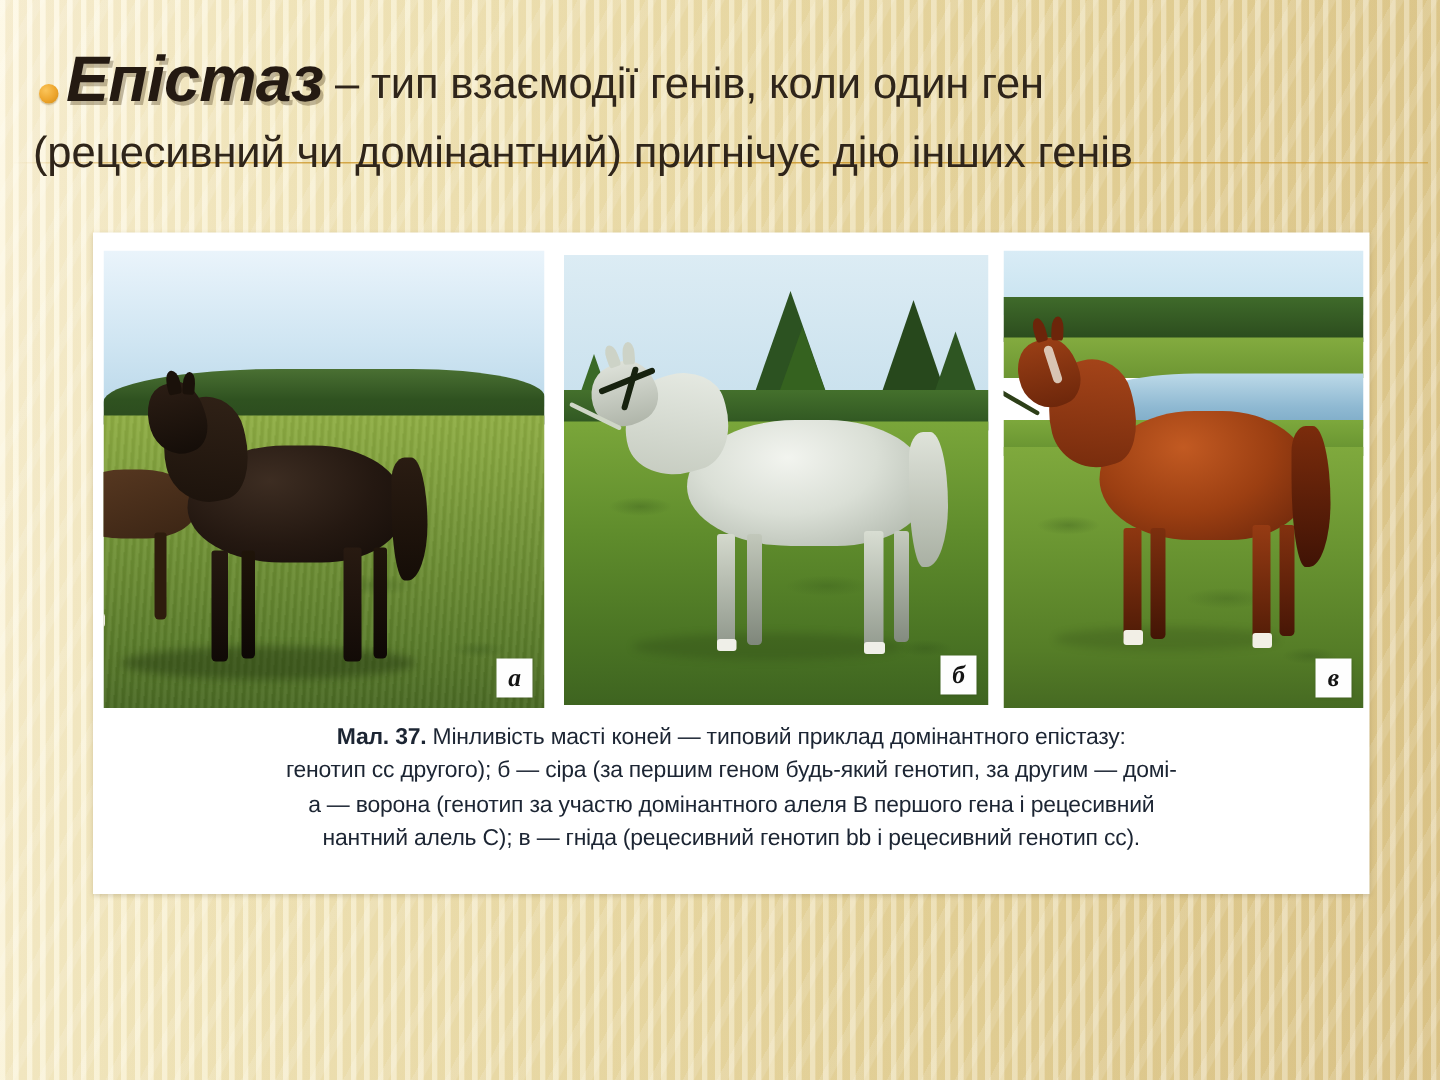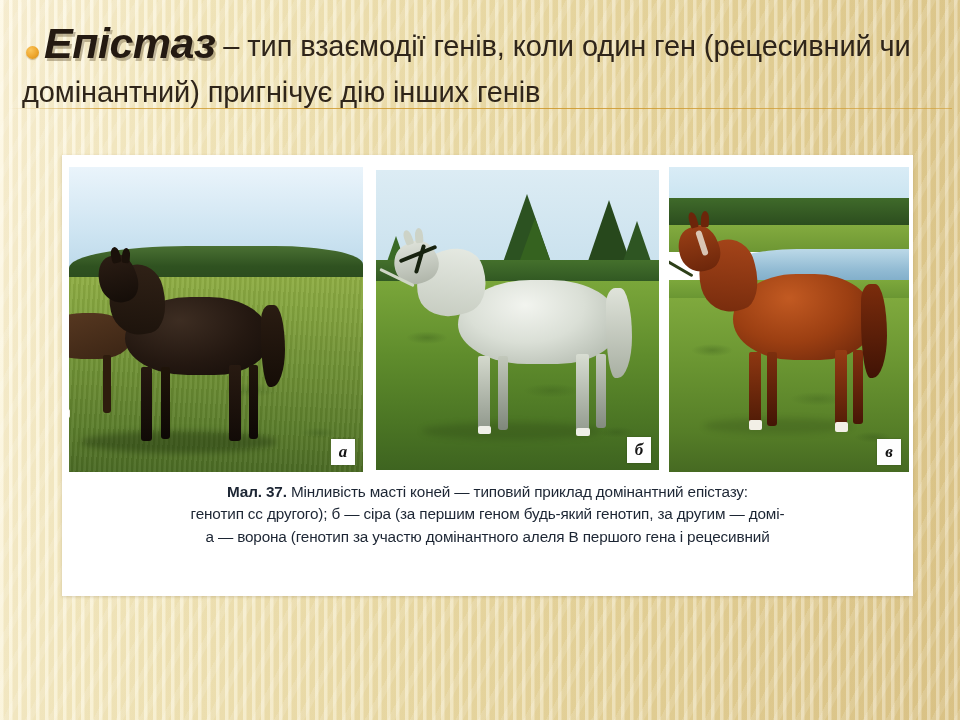--- a/index.html
+++ b/index.html
@@ -40,22 +40,22 @@
         rgba(255,255,255,0.22) 6px,
         rgba(255,255,255,0.0) 7px,
         rgba(255,255,255,0.0) 20px);
     opacity: 0.55;
   }
 
   
   .text-block {
     position: absolute;
     left: 0;
-    top: 16px;
-    width: 949px;
+    top: 26px;
+    width: 804px;
     padding: 0 18px 0 22px;
     z-index: 4;
   }
 
   .bullet-row {
     display: block;
     color: #2b2118;
     font-size: 30px;
     line-height: 1.30;
     letter-spacing: -0.1px;
@@ -354,18 +354,19 @@
 
           <div class="h-tail" style="left:184px;top:62px;width:26px;height:94px;background:linear-gradient(180deg,#7b2c0c,#401305)"></div>
         </div>
       </div>
       <div class="panel-label">в</div>
     </div>
 
   </div>
 
   <div class="caption">
-    <span class="cap-line"><b>Мал. 37.</b> <span>Мінливість масті коней — типовий приклад домінантний епістазу:</span></span>
+    <span class="cap-line"><b>Мал. 37.</b> <span>Мінливість масті коней — типовий приклад домінантного епістазу:</span></span>
     <span class="cap-line">генотип сс другого); б — сіра (за першим геном будь-який генотип, за другим — домі-</span>
     <span class="cap-line">а — ворона (генотип за участю домінантного алеля В першого гена і рецесивний</span>
+    <span class="cap-line">нантний алель С); в — гніда (рецесивний генотип bb і рецесивний генотип сс).</span>
   </div>
 
 </div>
 
 </body></html>

